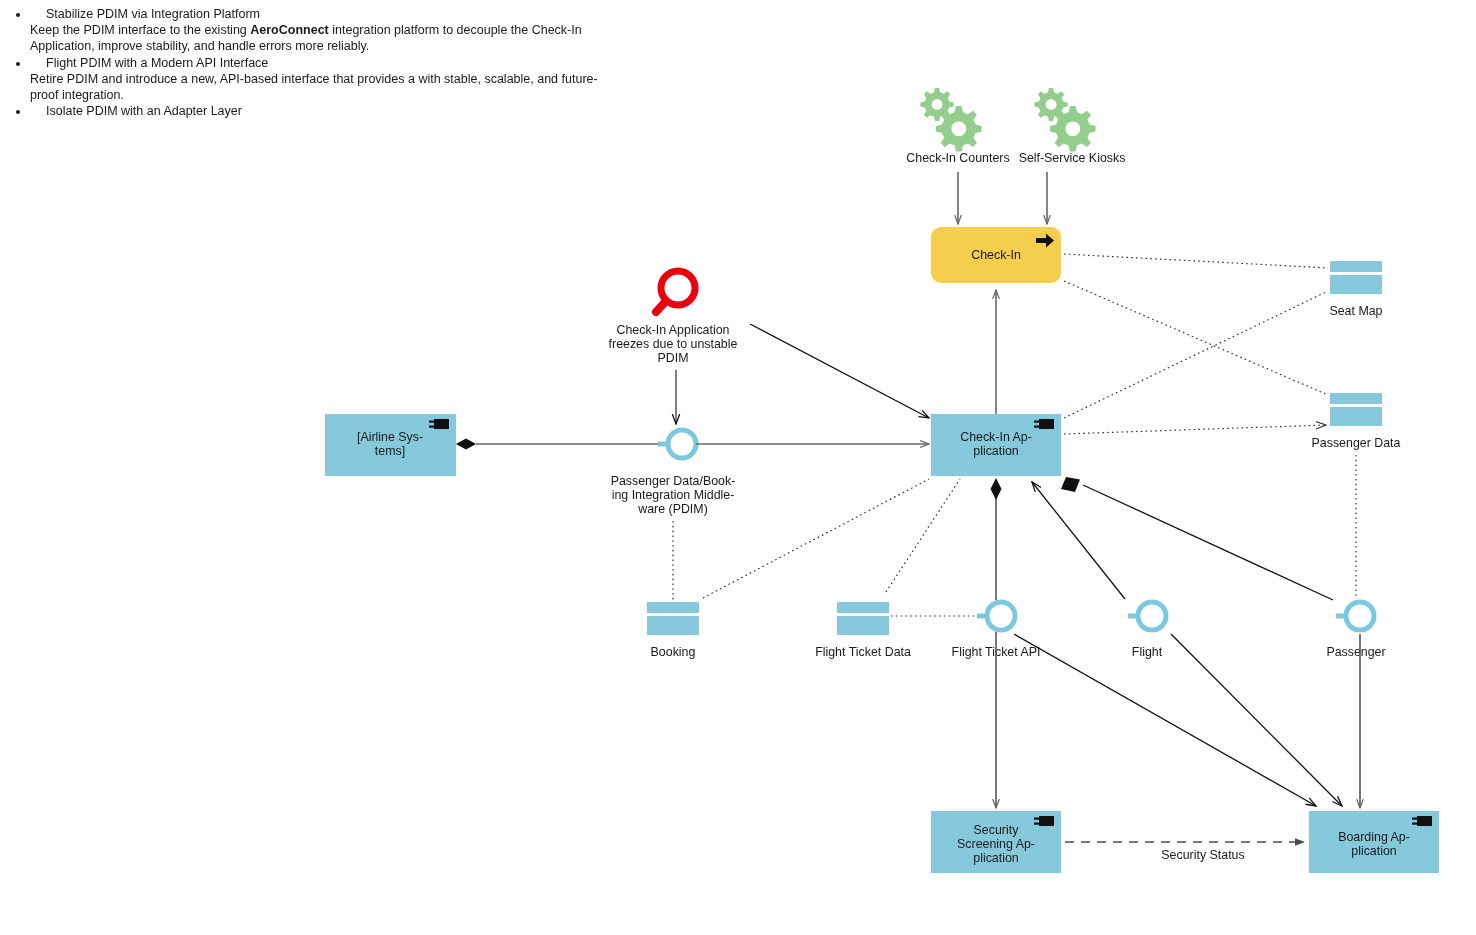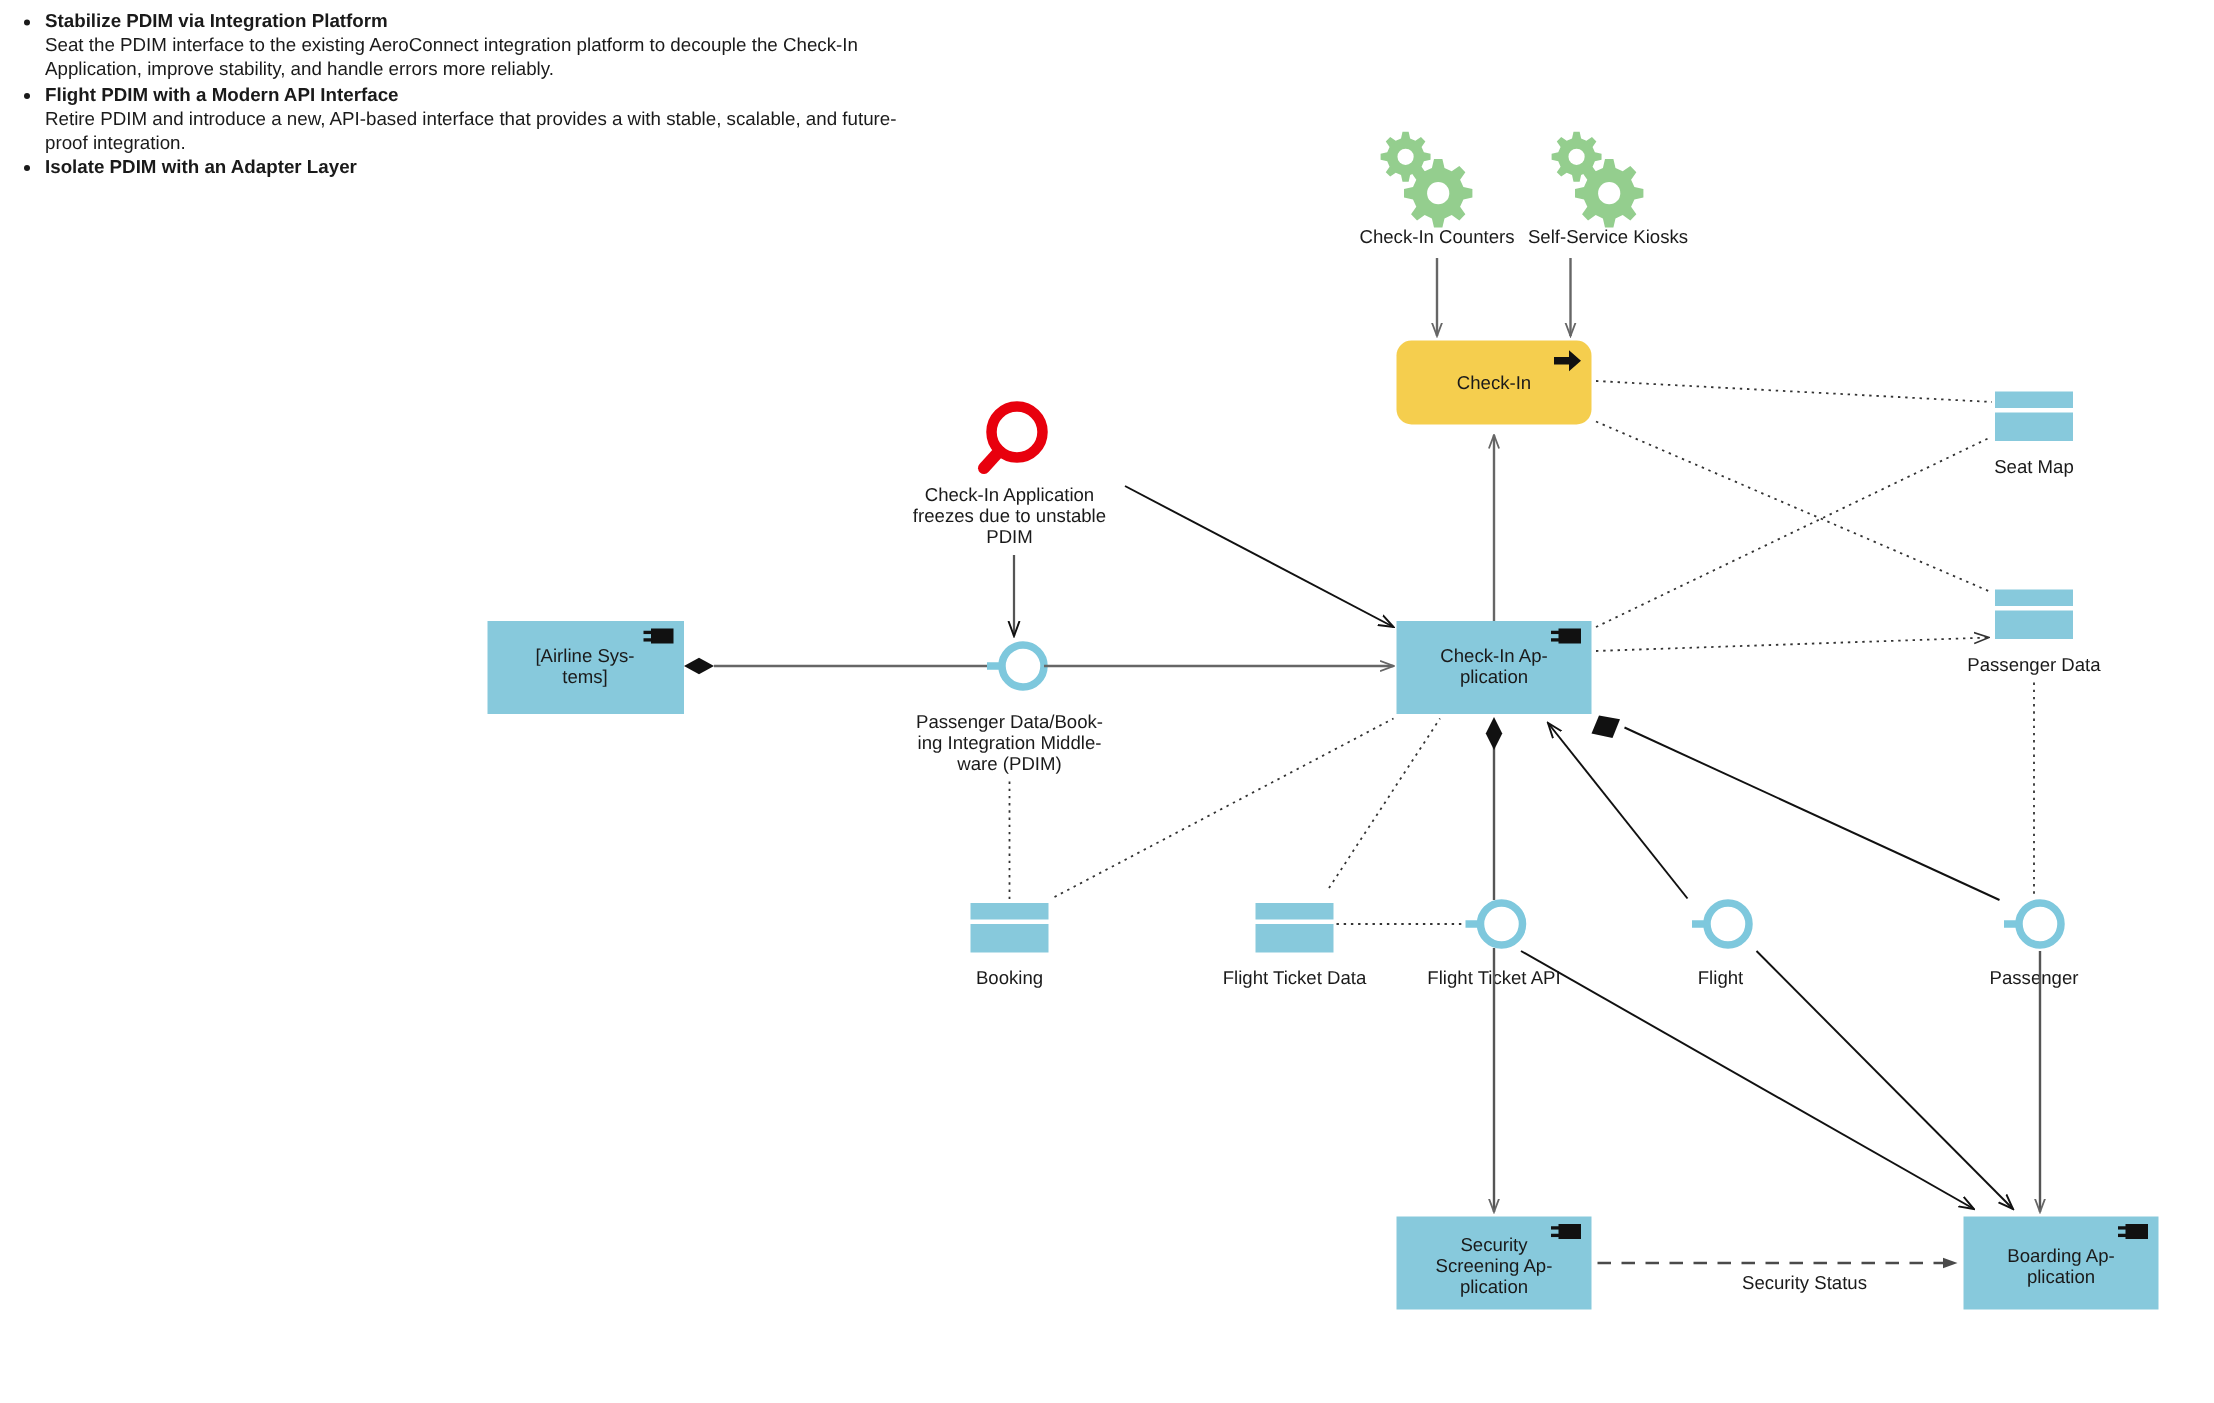--- a/index.html
+++ b/index.html
@@ -28,28 +28,29 @@
     padding: 0 0 0 30px;
     list-style: disc;
   }
   #recommendations li {
     margin: 0 0 0 0;
     padding: 0;
     font-size: 12.5px;
     line-height: 16.2px;
   }
   .rec-title {
-    font-weight: bold;
+    font-weight: normal;
     display: block;
+    margin-left: 16px;
   }
   .rec-body {
     display: block;
     font-weight: normal;
   }
-  .rec-body b { font-weight: normal; }
+  .rec-body b { font-weight: bold; }
 
   
   #diagram {
     position: absolute;
     left: 0;
     top: 0;
     width: 1476px;
     height: 935px;
     padding-left: 28px;
   }
@@ -76,21 +77,21 @@
     fill: #1a1a1a;
   }
 </style>
 </head>
 <body>
 
 <div id="recommendations">
   <ul>
     <li>
       <span class="rec-title">Stabilize PDIM via Integration Platform</span>
-      <span class="rec-body"><span>Seat the PDIM interface to the existing </span><b>AeroConnect</b><span> integration platform to decouple the Check-In Application, improve stability, and handle errors more reliably.</span></span>
+      <span class="rec-body"><span>Keep the PDIM interface to the existing </span><b>AeroConnect</b><span> integration platform to decouple the Check-In Application, improve stability, and handle errors more reliably.</span></span>
     </li>
     <li>
       <span class="rec-title">Flight PDIM with a Modern API Interface</span>
       <span class="rec-body">Retire PDIM and introduce a new, API-based interface that provides a with stable, scalable, and future-proof integration.</span>
     </li>
     <li>
       <span class="rec-title">Isolate PDIM with an Adapter Layer</span>
     </li>
   </ul>
 </div>

